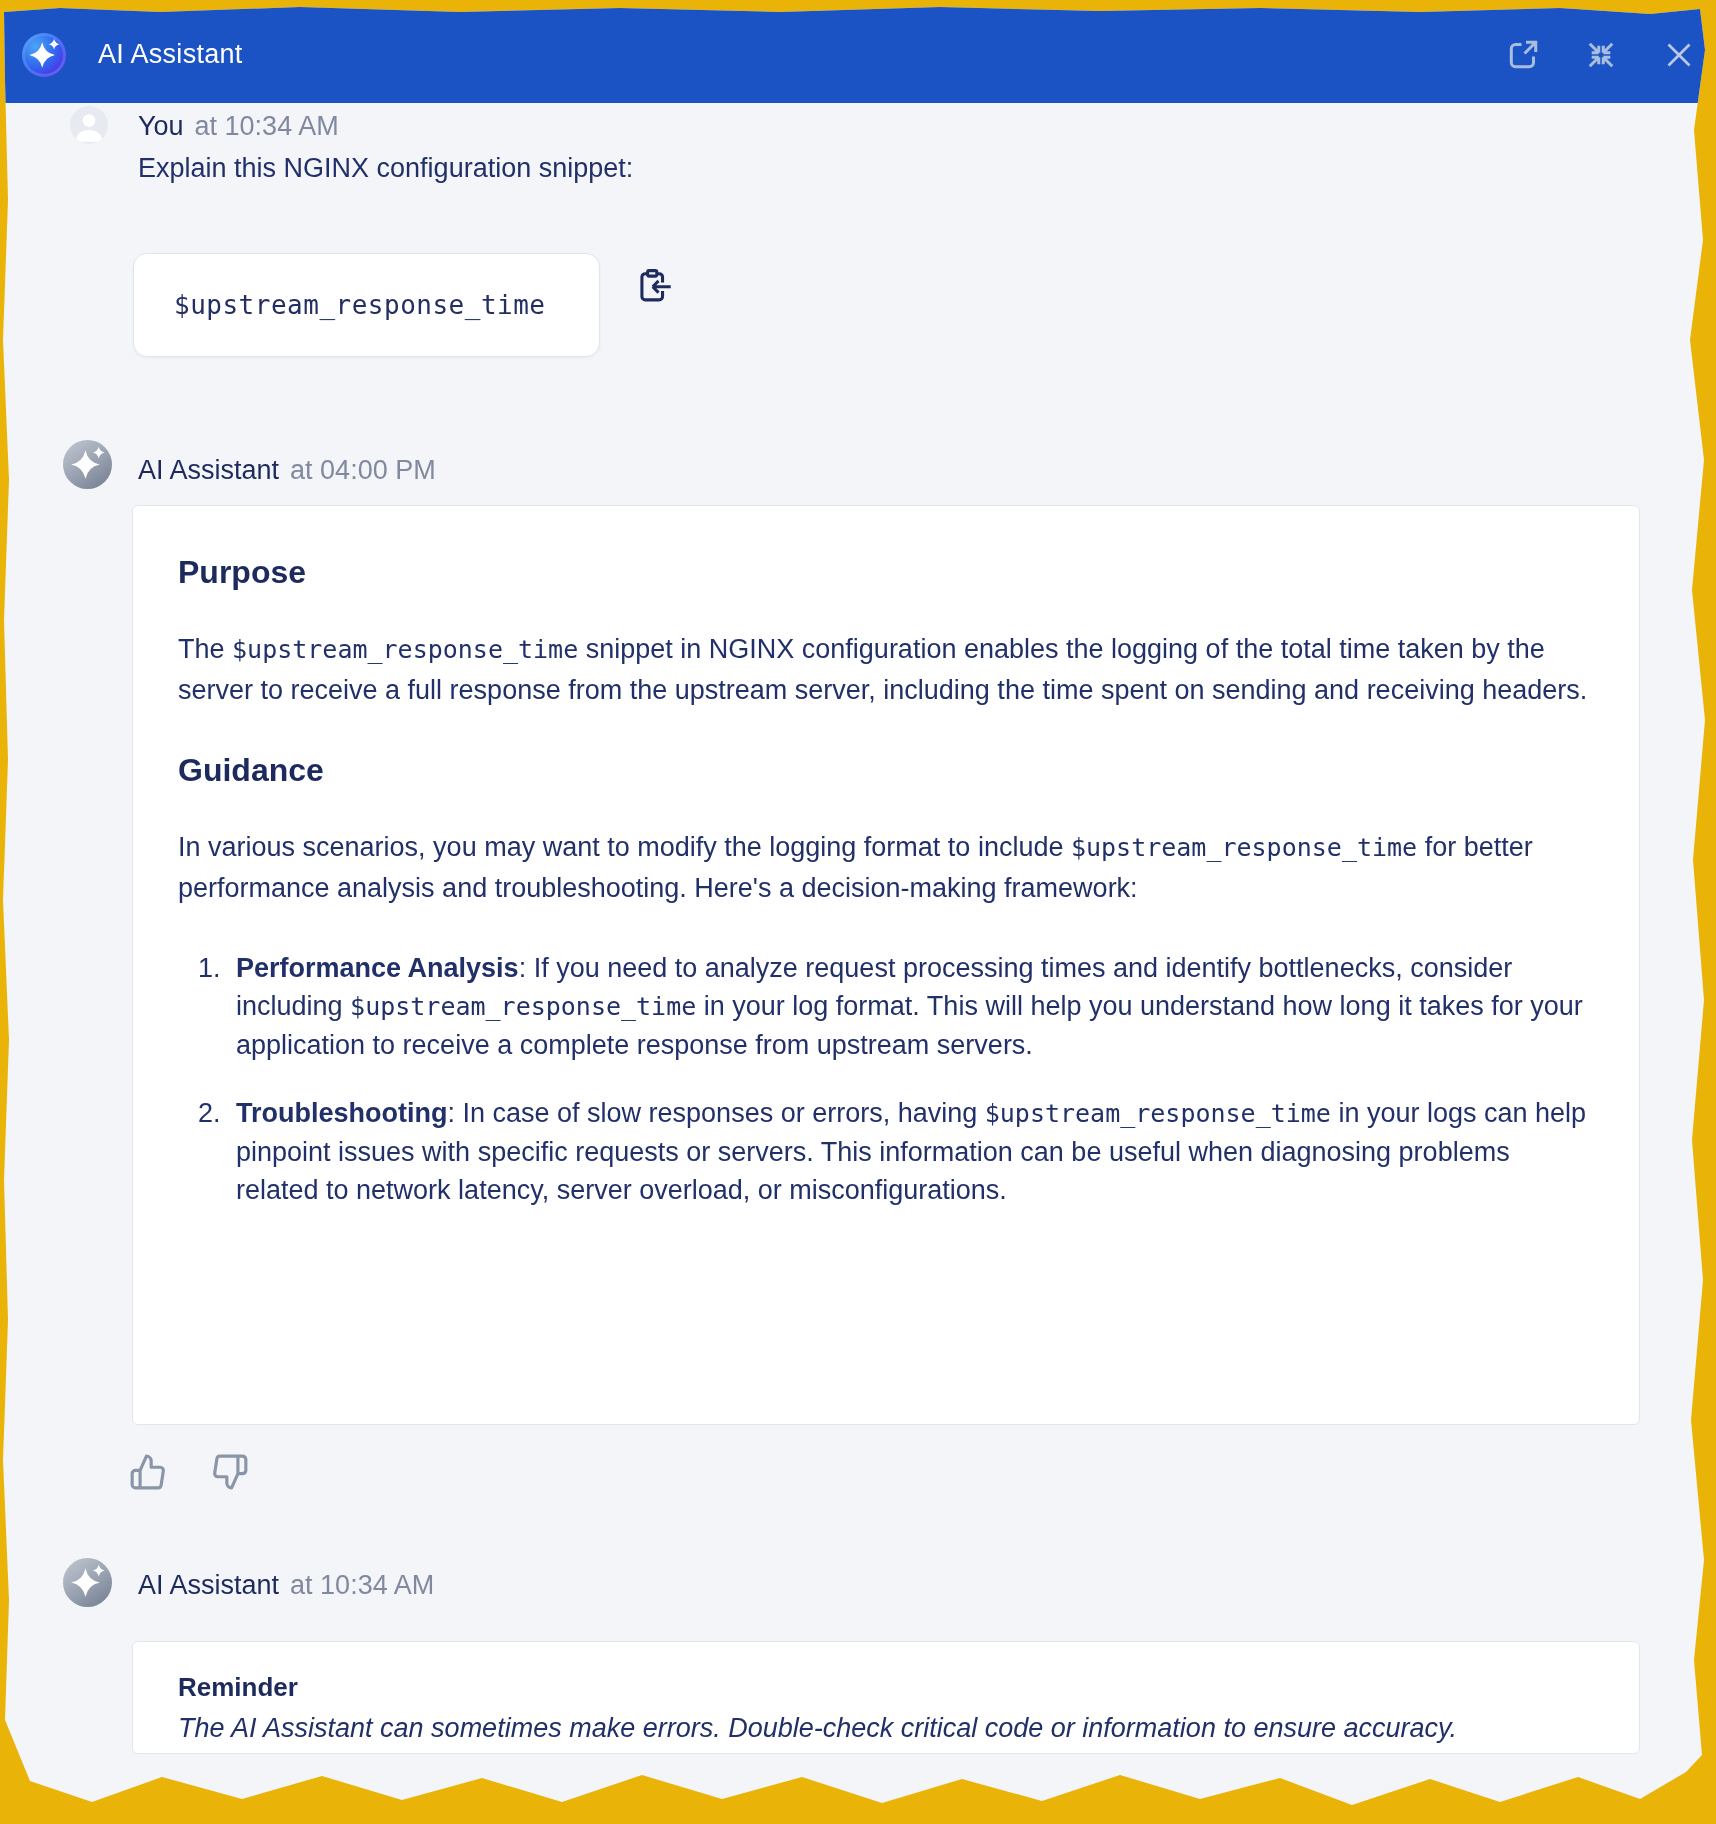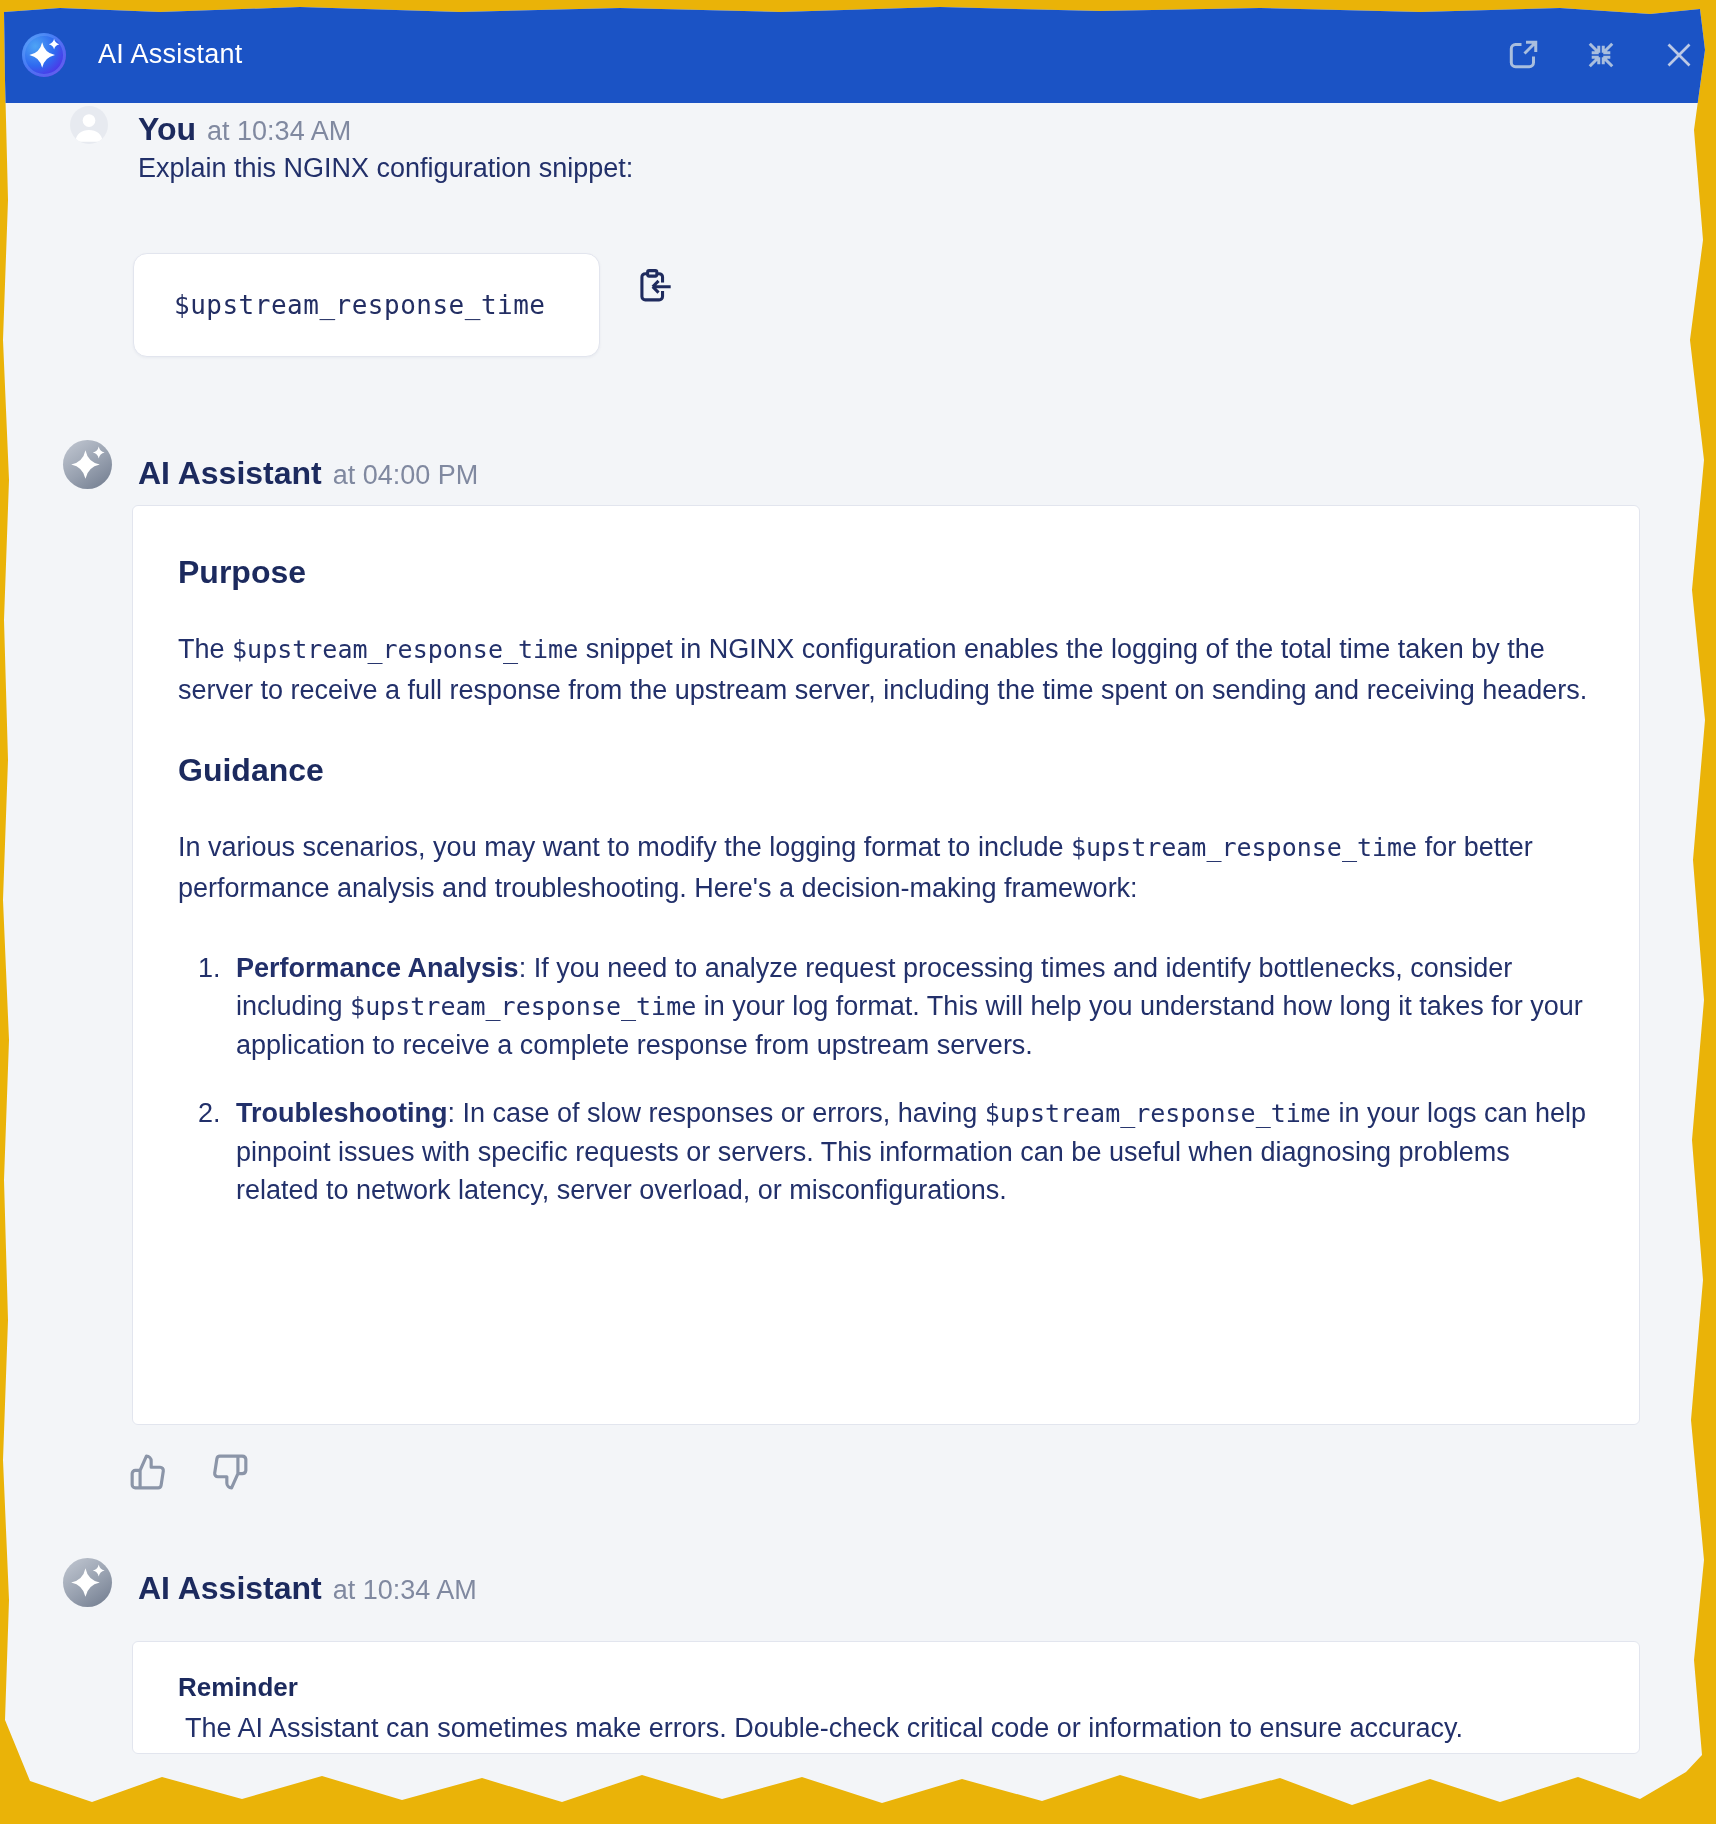--- a/index.html
+++ b/index.html
@@ -19,21 +19,21 @@
   .icon-btn{background:none;border:none;padding:0;margin:0;cursor:pointer;width:38px;height:38px;
             display:flex;align-items:center;justify-content:center;}
   .icon-btn svg{stroke:#a9bede;fill:none;stroke-width:2;}
   
   .chat{position:absolute;top:103px;left:0;right:0;bottom:0;}
   .avatar{position:absolute;border-radius:50%;}
   .avatar svg{position:absolute;inset:0;}
   .user-avatar{left:70px;top:3px;width:38px;height:38px;background:#e7eaf0;overflow:hidden;}
   .ai-avatar{width:49px;height:49px;background:linear-gradient(145deg,#c3c9d3 0%,#97a0af 55%,#6f7a8d 100%);}
   .name-row{position:absolute;left:138px;display:flex;align-items:baseline;gap:11px;white-space:nowrap;}
-  .author{font-size:32px;font-weight:700;color:#1c2a5e;}
+  .author{font-size:27px;font-weight:400;color:#1c2a5e;}
   .time{font-size:27px;font-weight:400;color:#8089a0;}
   .prompt{position:absolute;left:138px;top:50px;font-size:27px;color:#22306a;white-space:nowrap;}
   
   .code-card{position:absolute;left:133px;top:150px;width:467px;height:104px;background:#fff;
              border:1.5px solid #e2e5ee;border-radius:14px;box-sizing:border-box;
              display:flex;align-items:center;padding-left:40px;box-shadow:0 1px 3px rgba(25,35,70,.05);}
   .code-card code{font-family:"DejaVu Sans Mono",monospace;font-size:26px;color:#232e63;letter-spacing:.5px;}
   .paste-btn{position:absolute;left:633px;top:163px;width:40px;height:40px;background:none;border:none;padding:0;cursor:pointer;}
   
   .resp-card{position:absolute;left:132px;top:402px;width:1508px;height:920px;background:#fff;
@@ -46,21 +46,21 @@
   .li-num{width:38px;flex:0 0 auto;}
   .li-title{font-weight:700;}
   
   .feedback{position:absolute;left:128px;top:1350px;display:flex;gap:42px;}
   .thumb-btn{background:none;border:none;padding:0;cursor:pointer;width:40px;height:40px;}
   .thumb-btn svg{stroke:#8b95a8;fill:none;stroke-width:2;stroke-linejoin:round;stroke-linecap:round;}
   
   .rem-card{position:absolute;left:132px;top:1538px;width:1508px;height:113px;background:#fff;
             border:1.5px solid #e2e5ee;border-radius:6px;box-sizing:border-box;padding:30px 45px;}
   .rem-card h3{margin:0 0 10px;font-size:26px;font-weight:700;color:#1c2a5e;}
-  .rem-card p{margin:7px;font-size:27px;color:#22306a;}
+  .rem-card p{margin:0;font-size:27px;color:#22306a;font-style:italic;}
   
   #msg-ai-1 .ai-avatar{left:63px;top:337px;}
   #msg-ai-1 .name-row{top:352px;}
   #msg-ai-2 .ai-avatar{left:63px;top:1455px;}
   #msg-ai-2 .name-row{top:1467px;}
   #msg-user .name-row{top:8px;}
 </style>
 </head>
 <body>
 

